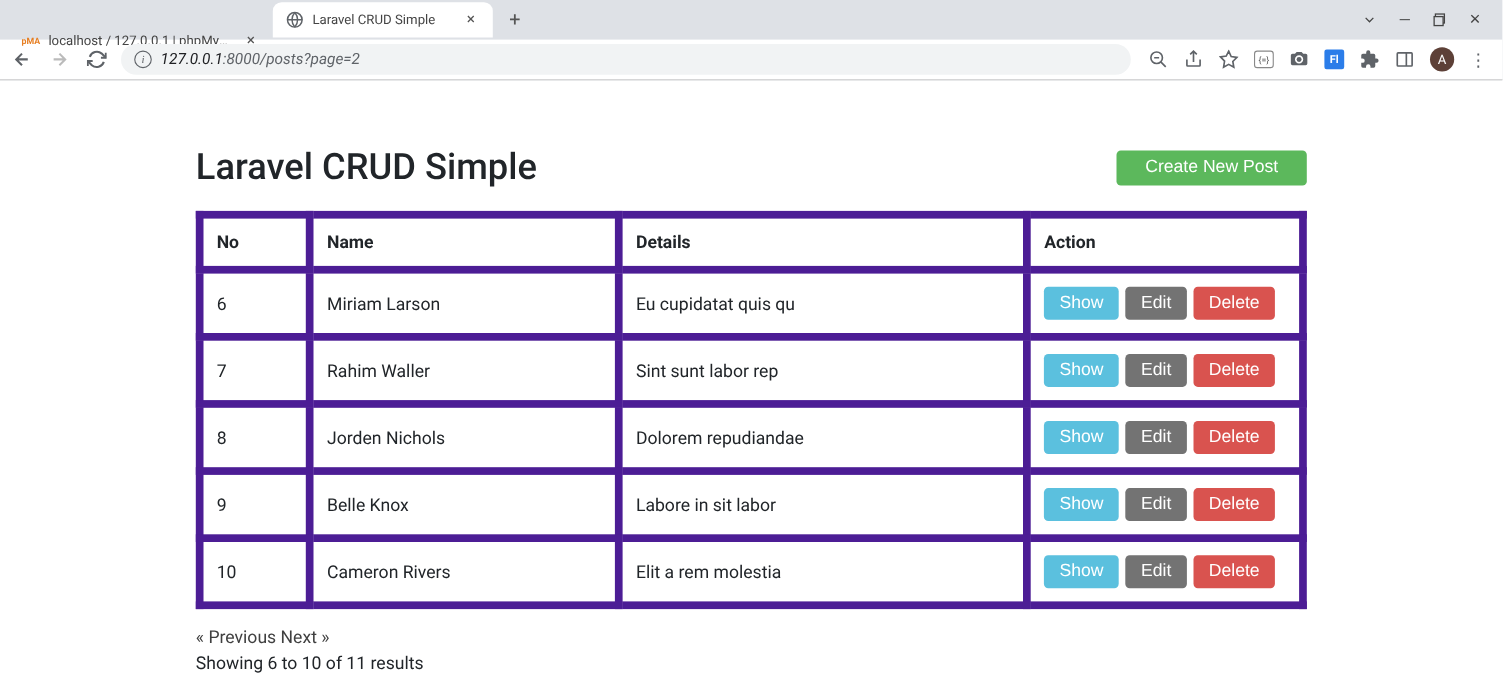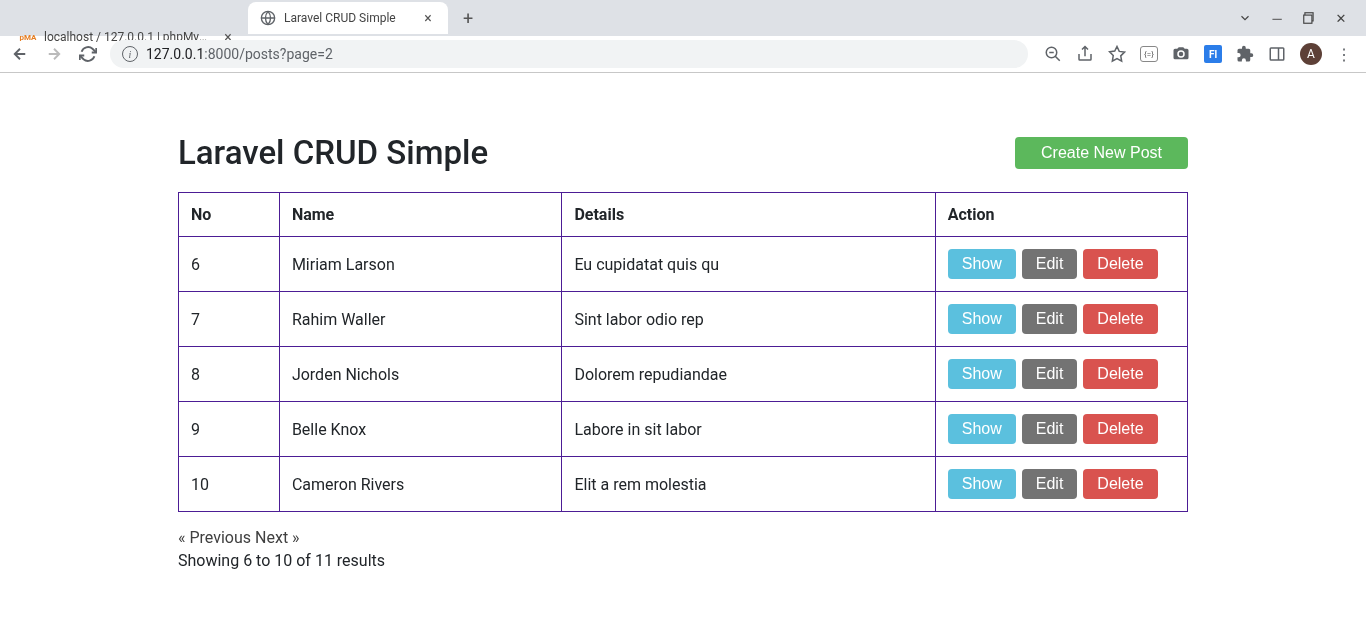--- a/index.html
+++ b/index.html
@@ -20,21 +20,21 @@
     .window-controls { margin-left: auto; display: flex; gap: 18px; padding-right: 10px; align-items: center; }
     .window-ctrl { width: 14px; height: 14px; display: flex; align-items: center; justify-content: center; color: #444; font-size: 13px; cursor: pointer; }
     .chevron-down svg { width: 16px; height: 16px; }
     
     .addr-bar { display: flex; align-items: center; height: 36px; background: #fff; padding: 0 8px; gap: 10px; }
     .nav-btn { width: 24px; height: 24px; display: flex; align-items: center; justify-content: center; cursor: pointer; color: #555; }
     .nav-btn.disabled { color: #bbb; }
     .nav-btn svg { width: 18px; height: 18px; }
     .addr-input-wrap { flex: 1; display: flex; align-items: center; height: 28px; background: #f1f3f4; border-radius: 14px; padding: 0 12px; gap: 8px; }
     .site-info { width: 16px; height: 16px; display: flex; align-items: center; justify-content: center; border: 1.5px solid #5f6368; border-radius: 50%; font-size: 10px; color: #5f6368; font-family: serif; font-style: italic; }
-    .url-text { font-size: 14px; color: #202124; }
+    .url-text { font-size: 14px; color: #202124; font-style: italic; }
     .url-text .host { color: #202124; }
     .url-text .path { color: #5f6368; }
     .addr-icons { display: flex; gap: 14px; align-items: center; padding: 0 6px; }
     .addr-icon { width: 18px; height: 18px; display: flex; align-items: center; justify-content: center; cursor: pointer; color: #5f6368; }
     .addr-icon svg { width: 18px; height: 18px; }
     .ext-box { width: 20px; height: 16px; border: 1px solid #888; border-radius: 3px; display: flex; align-items: center; justify-content: center; font-size: 8px; color: #555; }
     .ext-cam { color: #5f6368; }
     .ext-fl { width: 18px; height: 18px; background: #2b7de9; color: #fff; display: flex; align-items: center; justify-content: center; font-size: 10px; font-weight: bold; border-radius: 2px; }
     .avatar { width: 22px; height: 22px; background: #5d4037; color: #fff; border-radius: 50%; display: flex; align-items: center; justify-content: center; font-size: 12px; }
     .kebab { font-size: 16px; color: #5f6368; cursor: pointer; }
@@ -49,21 +49,21 @@
     .container { max-width: 1010px; margin: 0 auto; padding: 60px 0 40px; }
     .page-header { display: flex; justify-content: space-between; align-items: center; margin-bottom: 20px; }
     .page-title { font-size: 33px; font-weight: 500; color: #212529; }
     .btn { display: inline-block; padding: 7px 26px; font-size: 16px; border: none; border-radius: 4px; cursor: pointer; color: #fff; text-align: center; }
     .btn-success { background: #5cb85c; }
     .btn-info { background: #5bc0de; }
     .btn-primary { background: #737373; }
     .btn-danger { background: #d9534f; }
     
     table { width: 100%; border-collapse: collapse; margin-bottom: 16px; }
-    th, td { border: 1px solid #4c1d95; padding: 12px; text-align: left; font-size: 16px; color: #212529; vertical-align: middle; }
+    th, td { border: 7px solid #4c1d95; padding: 12px; text-align: left; font-size: 16px; color: #212529; vertical-align: middle; }
     th { font-weight: 700; }
     .action-cell { display: flex; gap: 6px; }
     .action-cell .btn { padding: 6px 14px; font-size: 16px; }
     
     .pagination-links { margin-bottom: 4px; }
     .pagination-links a { color: #404040; text-decoration: none; font-size: 16px; margin-top: 16px; }
     .results-text { font-size: 16px; color: #212529; }
   </style>
 </head>
 <body>
@@ -193,21 +193,21 @@
               <div class="action-cell">
                 <button class="btn btn-info">Show</button>
                 <button class="btn btn-primary">Edit</button>
                 <button class="btn btn-danger">Delete</button>
               </div>
             </td>
           </tr>
           <tr>
             <td>7</td>
             <td>Rahim Waller</td>
-            <td>Sint labor odio rep</td>
+            <td>Sint sunt labor rep</td>
             <td>
               <div class="action-cell">
                 <button class="btn btn-info">Show</button>
                 <button class="btn btn-primary">Edit</button>
                 <button class="btn btn-danger">Delete</button>
               </div>
             </td>
           </tr>
           <tr>
             <td>8</td>

